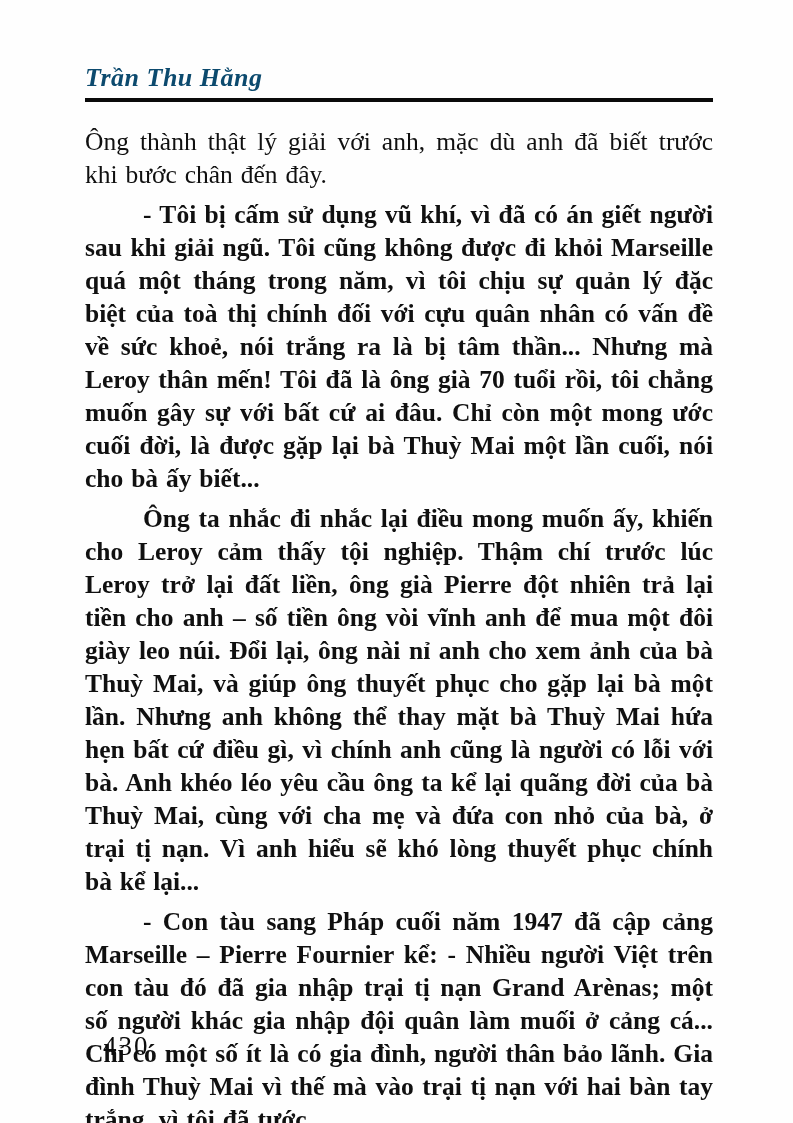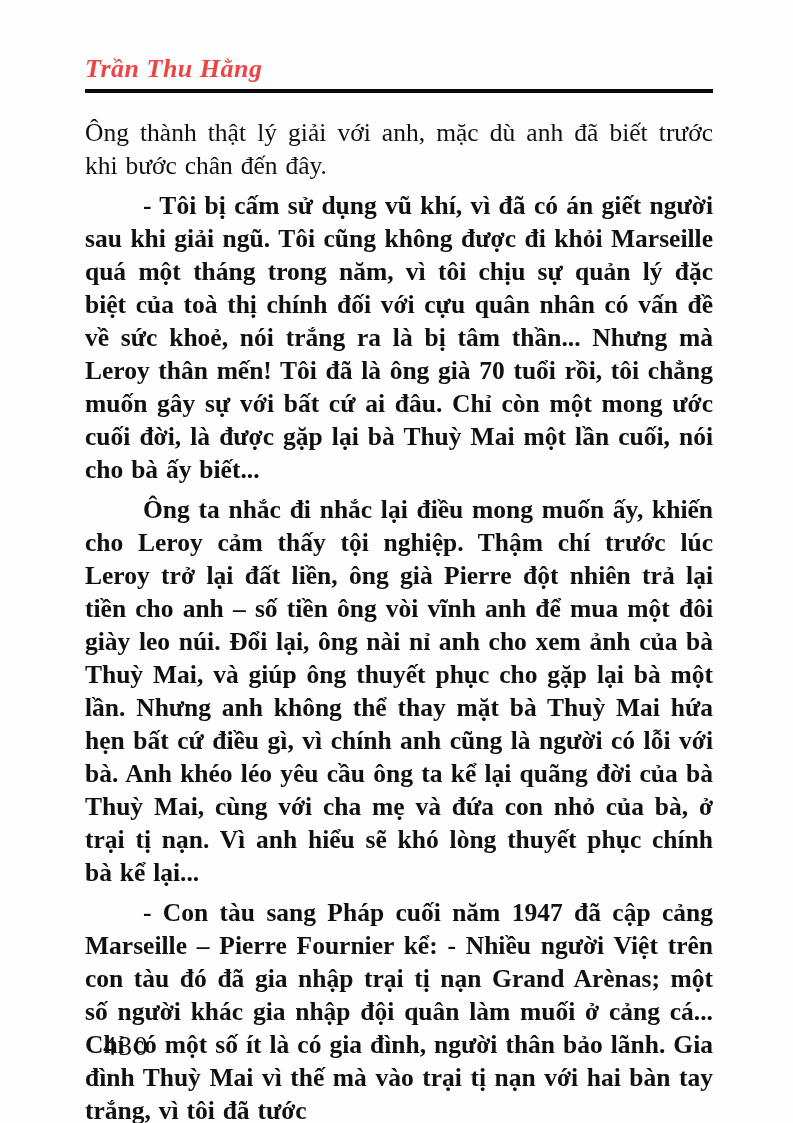--- a/index.html
+++ b/index.html
@@ -18,21 +18,22 @@
     box-sizing: border-box;
     padding: 54px 80px 0 85px;
     overflow: hidden;
   }
   .running-header {
     font-size: 26px;
     font-weight: bold;
     font-style: italic;
     letter-spacing: 0.5px;
     line-height: 30px;
-    color: #ef4444;
+    color: #0c4a6e;
+    margin-top: 9px;
   }
   .header-rule {
     height: 0;
     border-top: 4px solid #0a0a0a;
     margin-top: 5px;
     width: 100%;
   }
   .body-text {
     margin-top: 23px;
     font-size: 25.5px;

